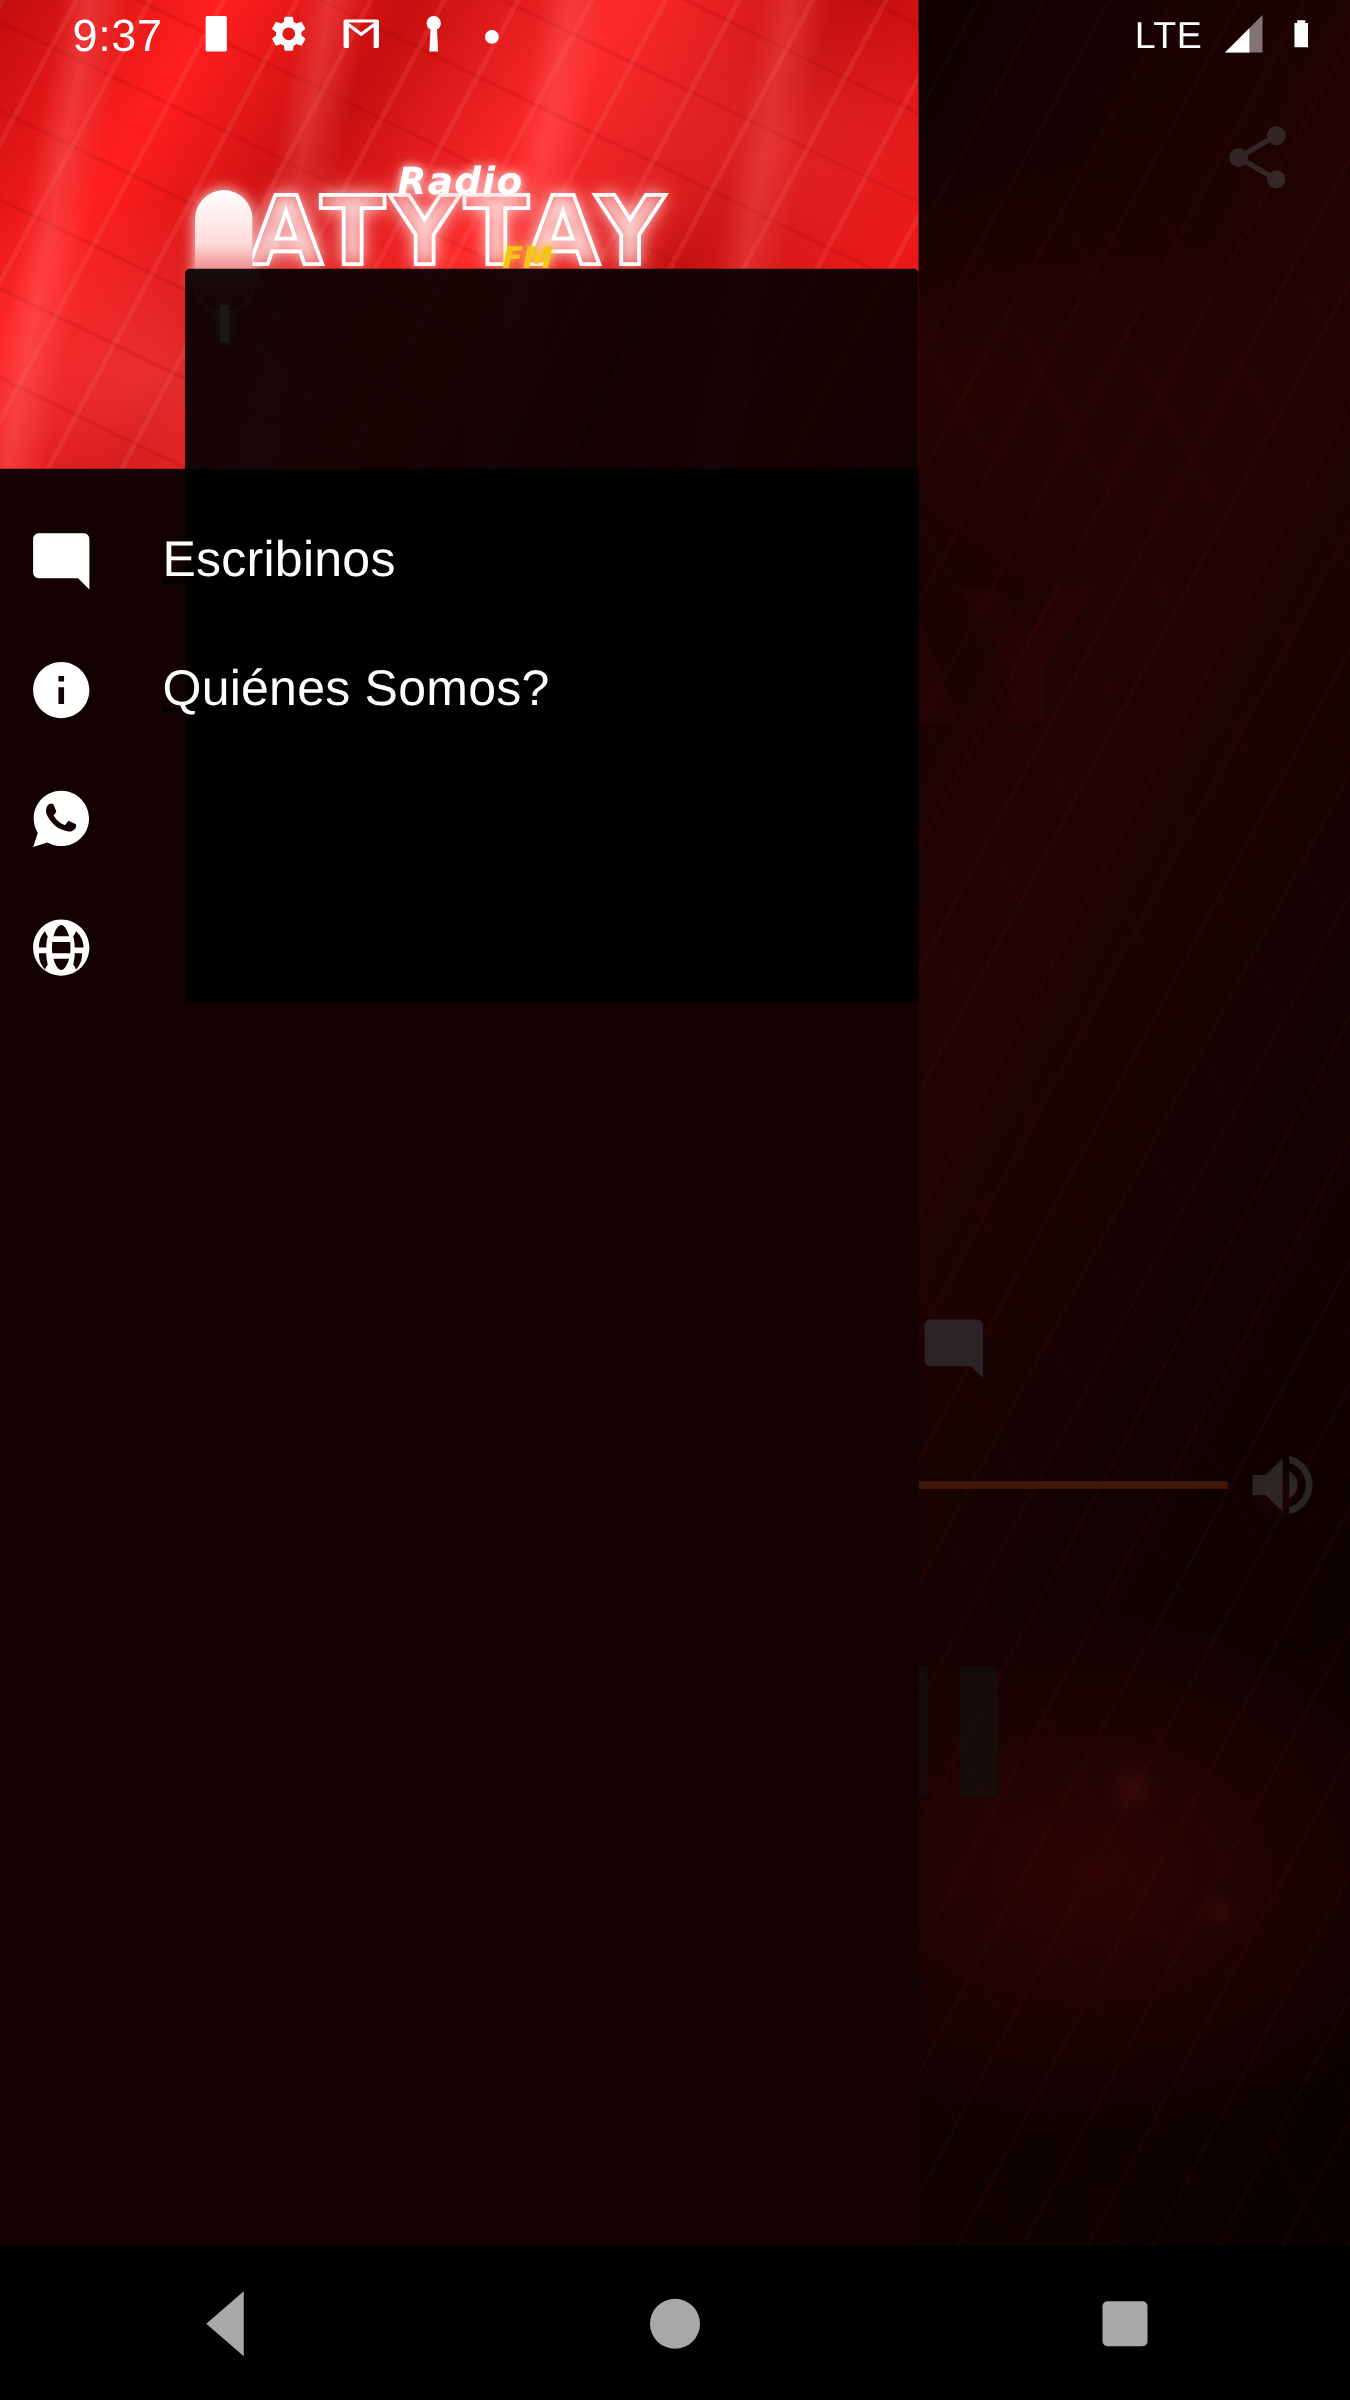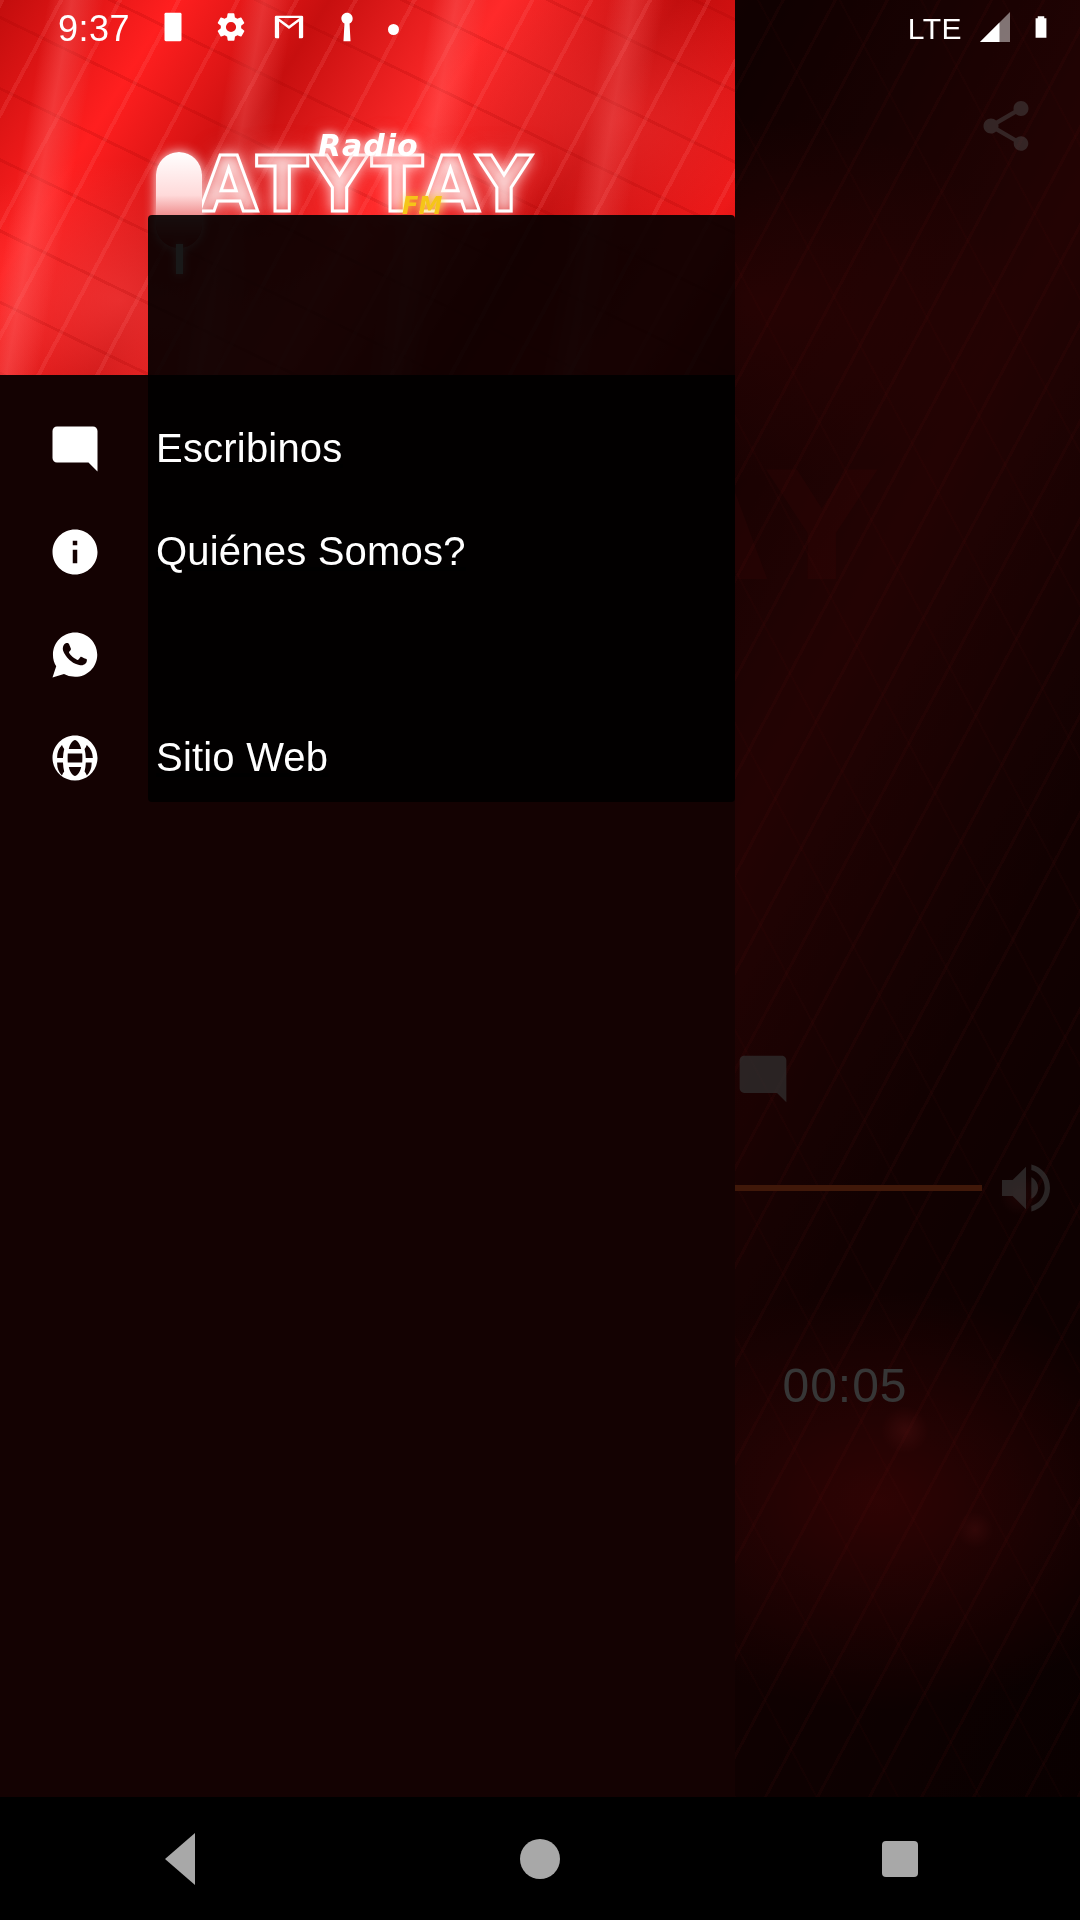--- a/index.html
+++ b/index.html
@@ -196,21 +196,21 @@
     position:absolute; left:402px; top:52px;
     font-size:24px; font-weight:700; font-style:italic;
     color:#f5c518; text-shadow:0 0 8px rgba(245,197,24,.9);
     font-family:"DejaVu Sans", sans-serif;
   }
 
   
   .menu { position:relative; padding-top:22px; z-index:4; }
   .menu-item {
     display:flex; align-items:center;
-    height:103px; padding-left:26px;
+    height:103px; 
   }
   .menu-icon {
     width:98px; flex:0 0 98px;
     display:flex; align-items:center; justify-content:center;
   }
   .menu-icon svg { width:54px; height:54px; fill:#ffffff; }
   .menu-label {
     font-size:40px; color:#ffffff; letter-spacing:.2px;
     font-weight:400; padding-left:32px;
   }
@@ -308,23 +308,20 @@
           <i></i>
           <i></i>
         </span>
       <span class="pb-live-label">En Vivo</span>
     </div>
     <div class="pb-center">
       <span class="pause-glyph">
           <i></i>
           <i></i>
         </span>
-    </div>
-    <div class="pb-right">
-      <span class="pb-time">00:05</span>
     </div>
   </div>
 
   <div class="scrim"></div>
 
   <div class="drawer">
 
     <div class="drawer-header">
       <div class="logo">
         <span class="logo-mic"></span>
@@ -364,21 +361,20 @@
           </svg>
         </span>
       </div>
 
       <div class="menu-item">
         <span class="menu-icon">
           <svg viewBox="0 0 24 24">
             <path d="M12 2C6.48 2 2 6.48 2 12s4.48 10 10 10 10-4.48 10-10S17.52 2 12 2zm0 2c.9 0 2.2 1.6 2.76 4H9.24C9.8 5.6 11.1 4 12 4zM7.2 8c-.3 1.2-.5 2.56-.54 4H4.07A8 8 0 0 1 6.2 6.2 8.3 8.3 0 0 0 7.2 8zm-.54 6c.04 1.44.24 2.8.54 4-.4.5-.72 1.1-1 1.8A8 8 0 0 1 4.07 14h2.59zM12 20c-.9 0-2.2-1.6-2.76-4h5.52C14.2 18.4 12.9 20 12 20zm3.2-6H8.8c-.1-1.26-.1-2.74 0-4h6.4c.1 1.26.1 2.74 0 4zm1.6 0h2.59a8 8 0 0 1-2.13 5.8c-.28-.7-.6-1.3-1-1.8.3-1.2.5-2.56.54-4zm0-2c-.04-1.44-.24-2.8-.54-4 .4-.5.72-1.1 1-1.8A8 8 0 0 1 19.93 12h-3.13z"></path>
           </svg>
         </span>
-        <span class="menu-label">Sitio Web</span>
       </div>
 
     </div>
 
     <div class="overlay-card"></div>
   </div>
 
   <div class="statusbar">
     <span class="sb-time">9:37</span>
     <span class="sb-icons">

